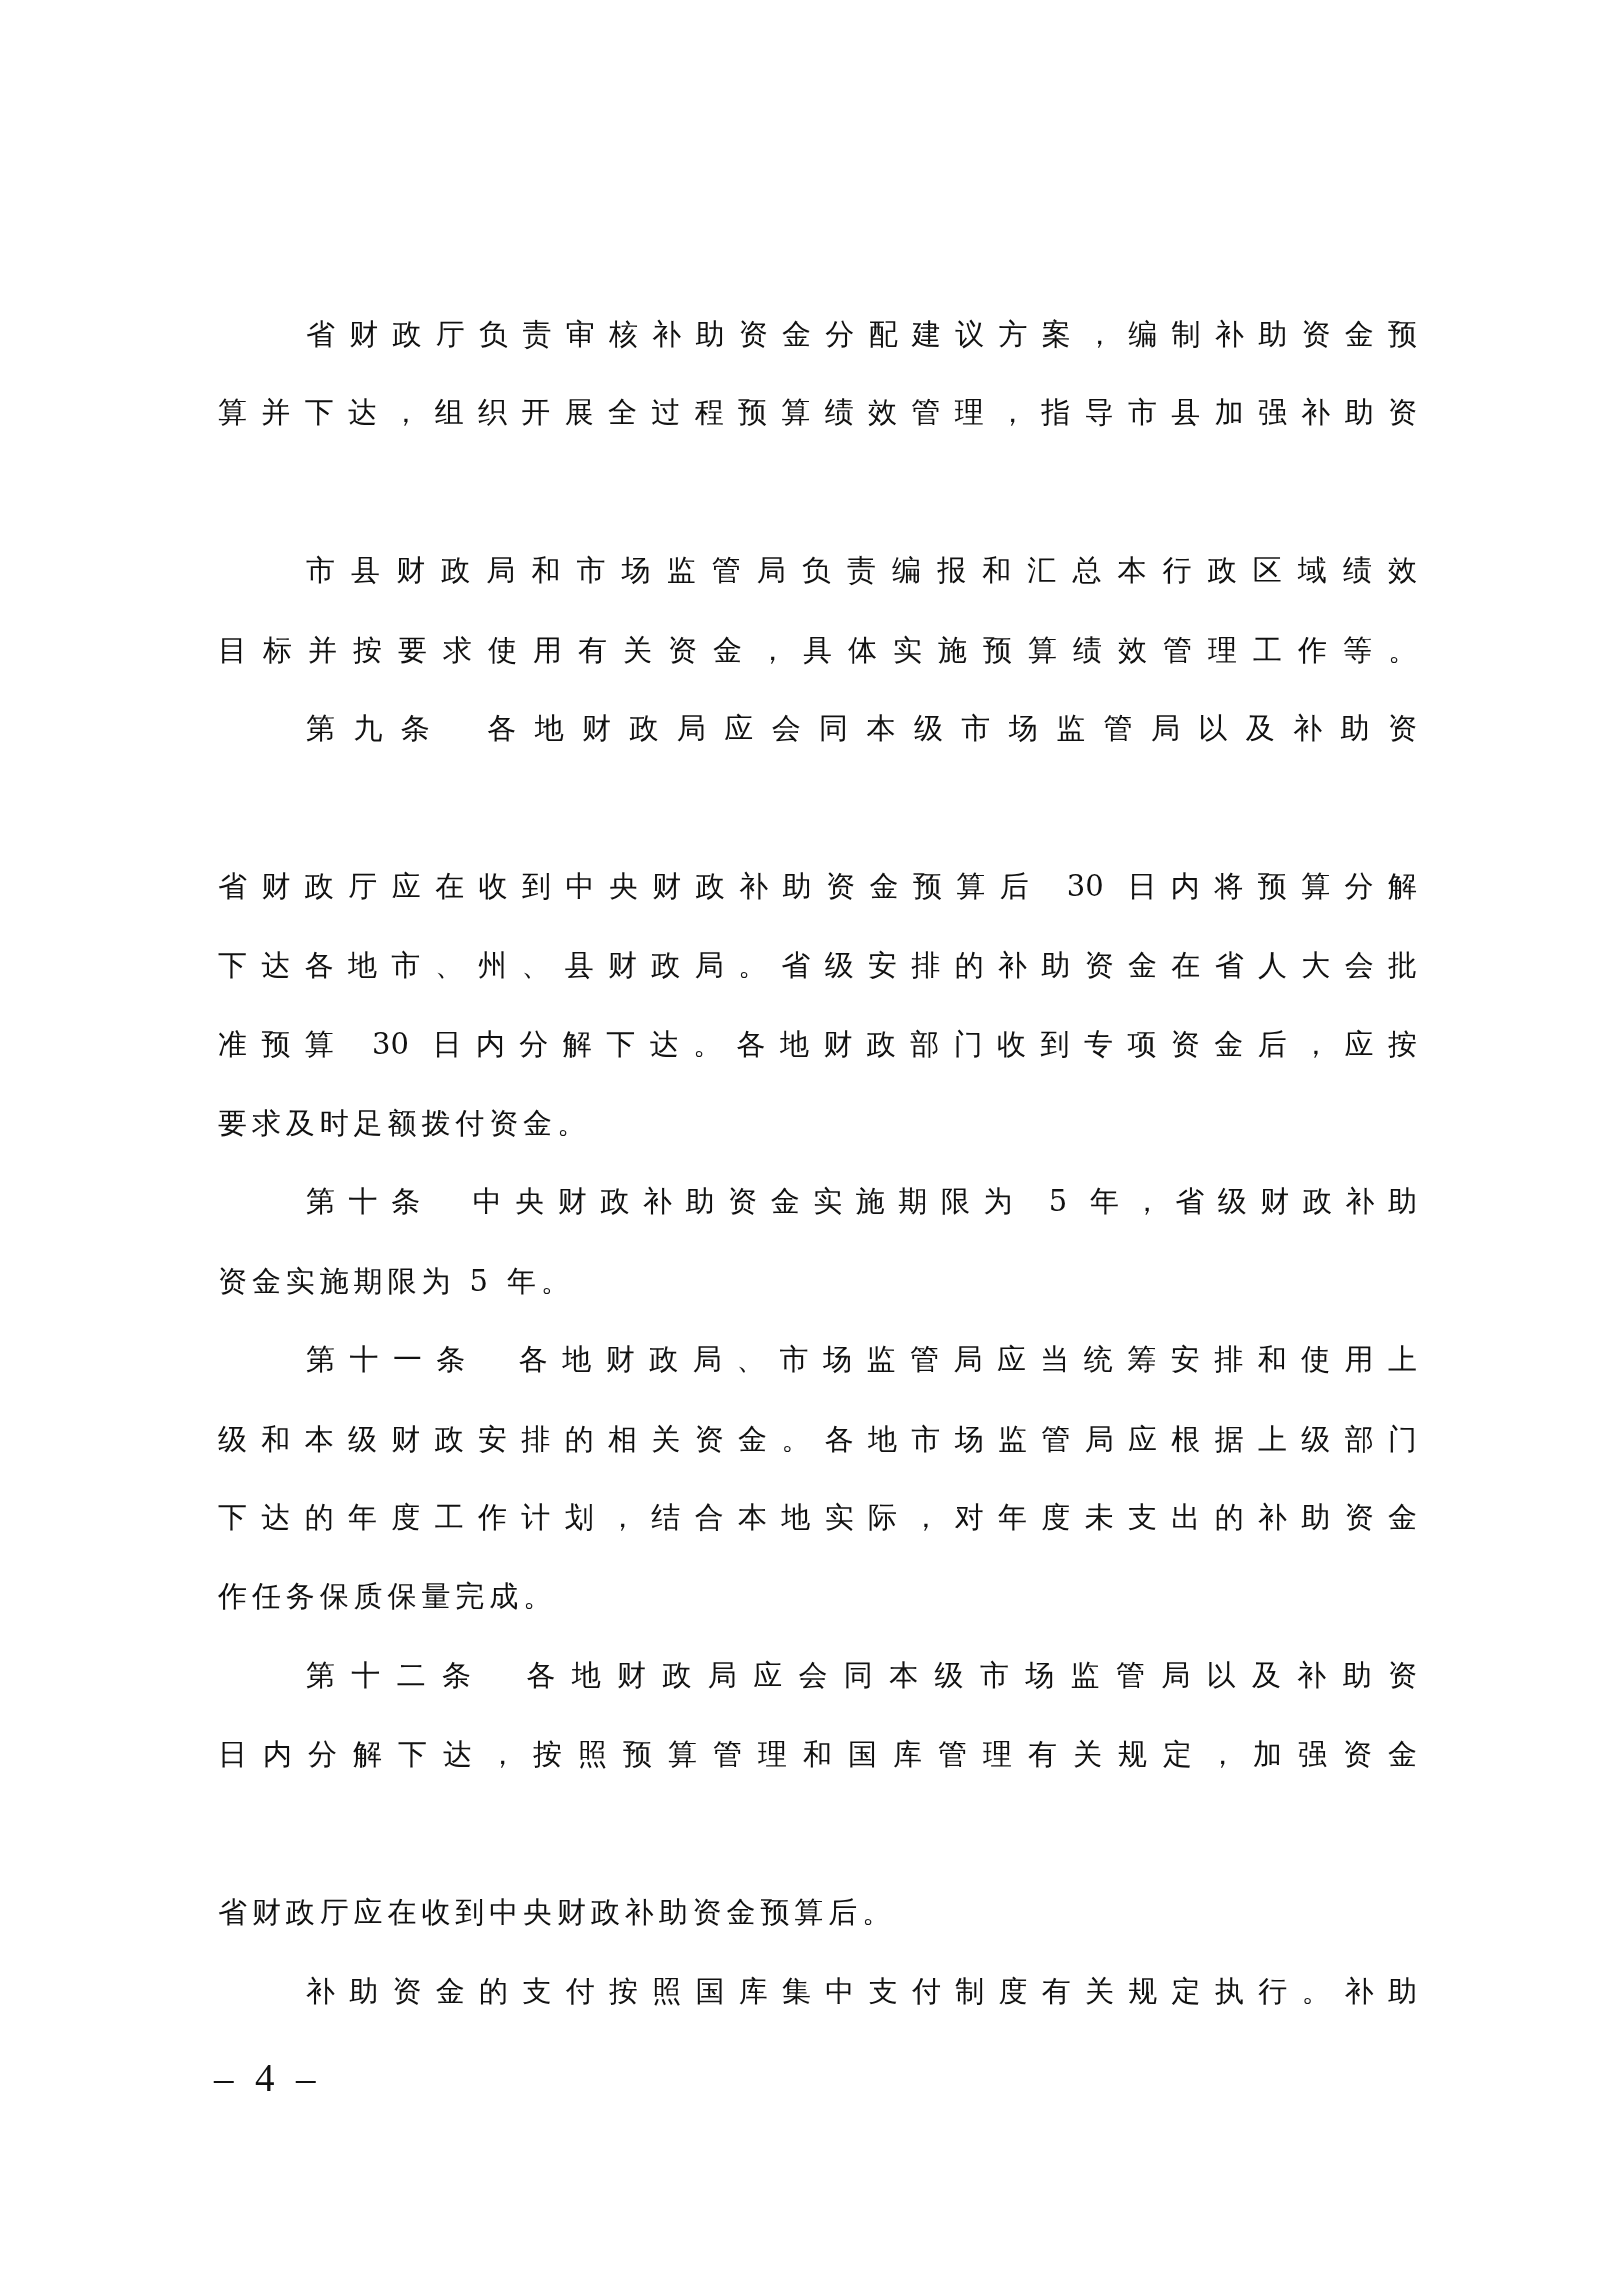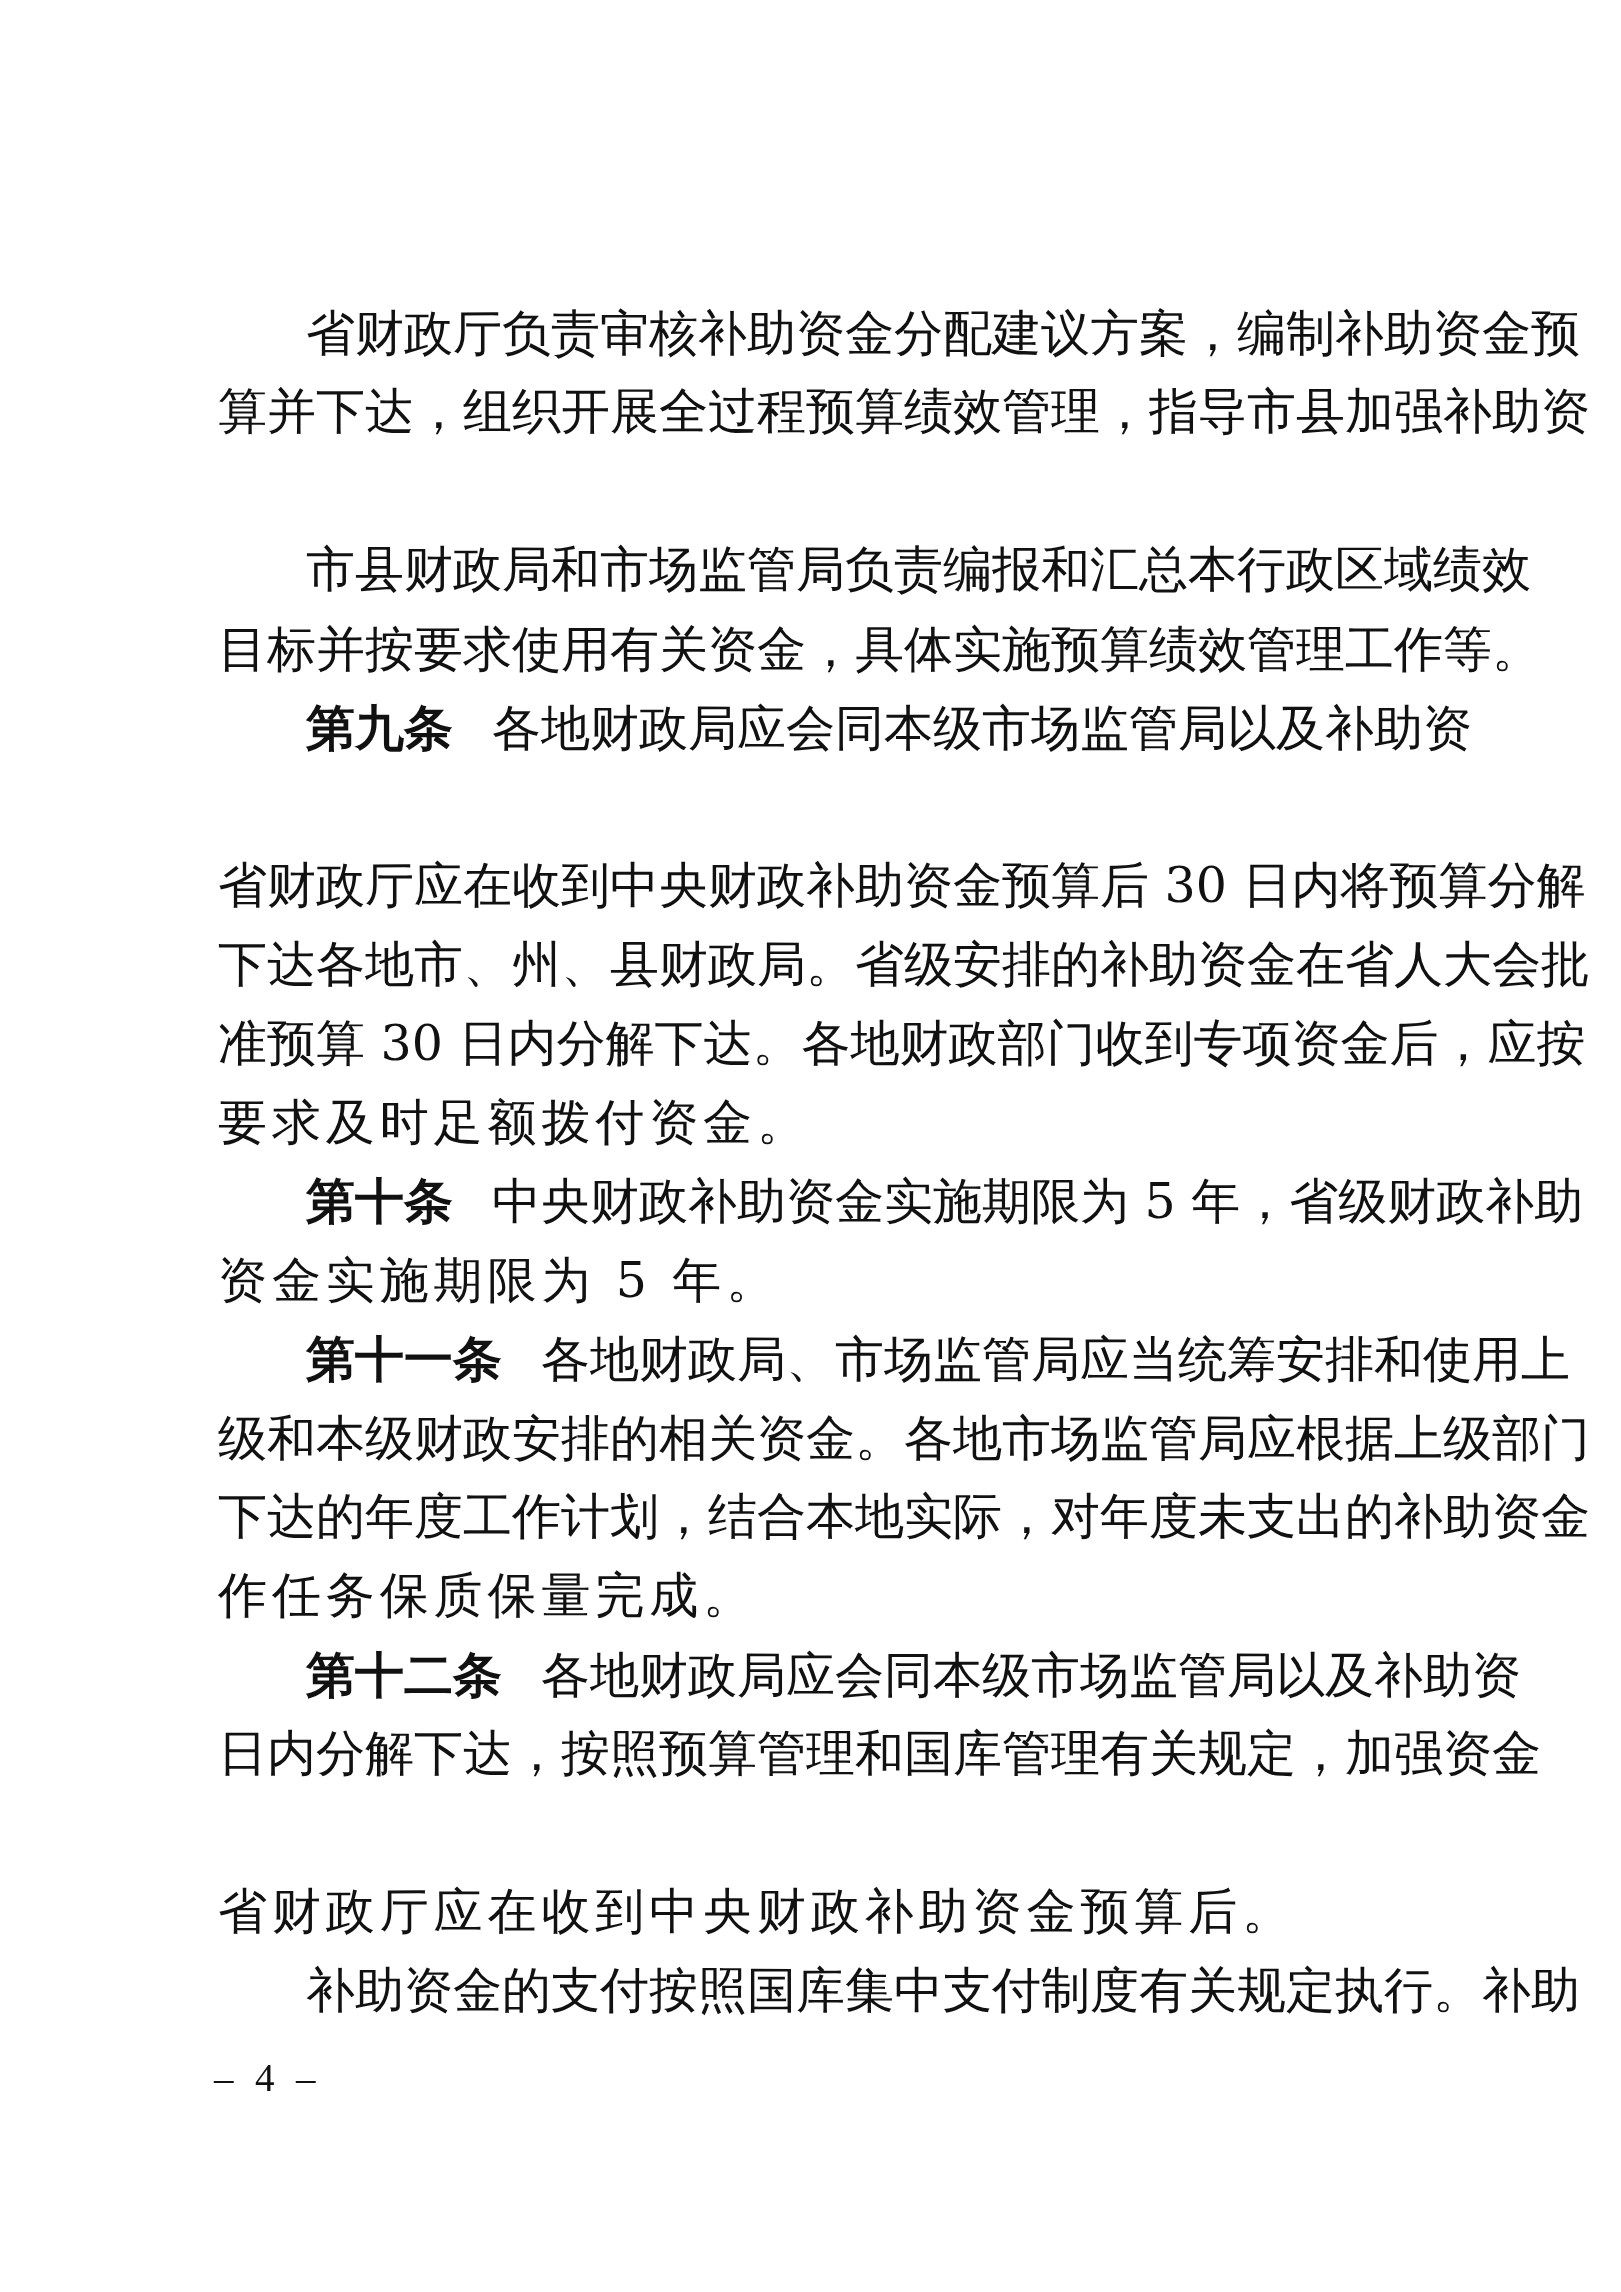--- a/index.html
+++ b/index.html
@@ -22,36 +22,36 @@
       width: 1621px;
       height: 2293px;
       background: #ffffff;
     }
     .line {
       position: absolute;
       left: 218px;
       width: 1199px;
       height: 78px;
       line-height: 78px;
-      font-size: 49px;
+      font-size: 29px;
       white-space: nowrap;
       text-align: justify;
       text-align-last: justify;
       overflow: visible;
     }
     .line.last {
       text-align-last: left;
       letter-spacing: 4.9px;
     }
     .line.indent {
       padding-left: 88px;
       width: 1111px;
     }
     .article {
-      font-weight: bold;
+      font-weight: normal;
       margin-right: 39px;
     }
     .page-number {
       position: absolute;
       left: 214px;
       top: 2054px;
       font-family: "Liberation Serif", "DejaVu Serif", serif;
       font-size: 39px;
       line-height: 47px;
       letter-spacing: 5.9px;

